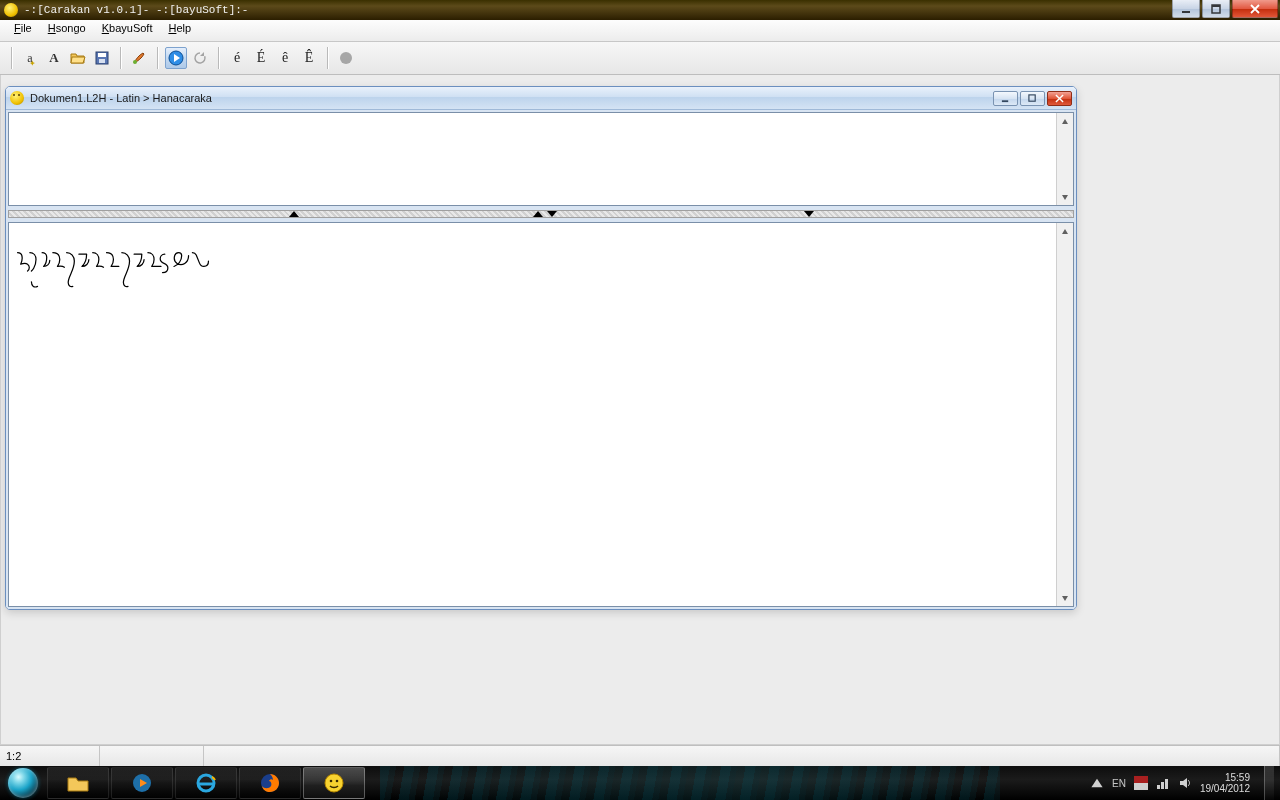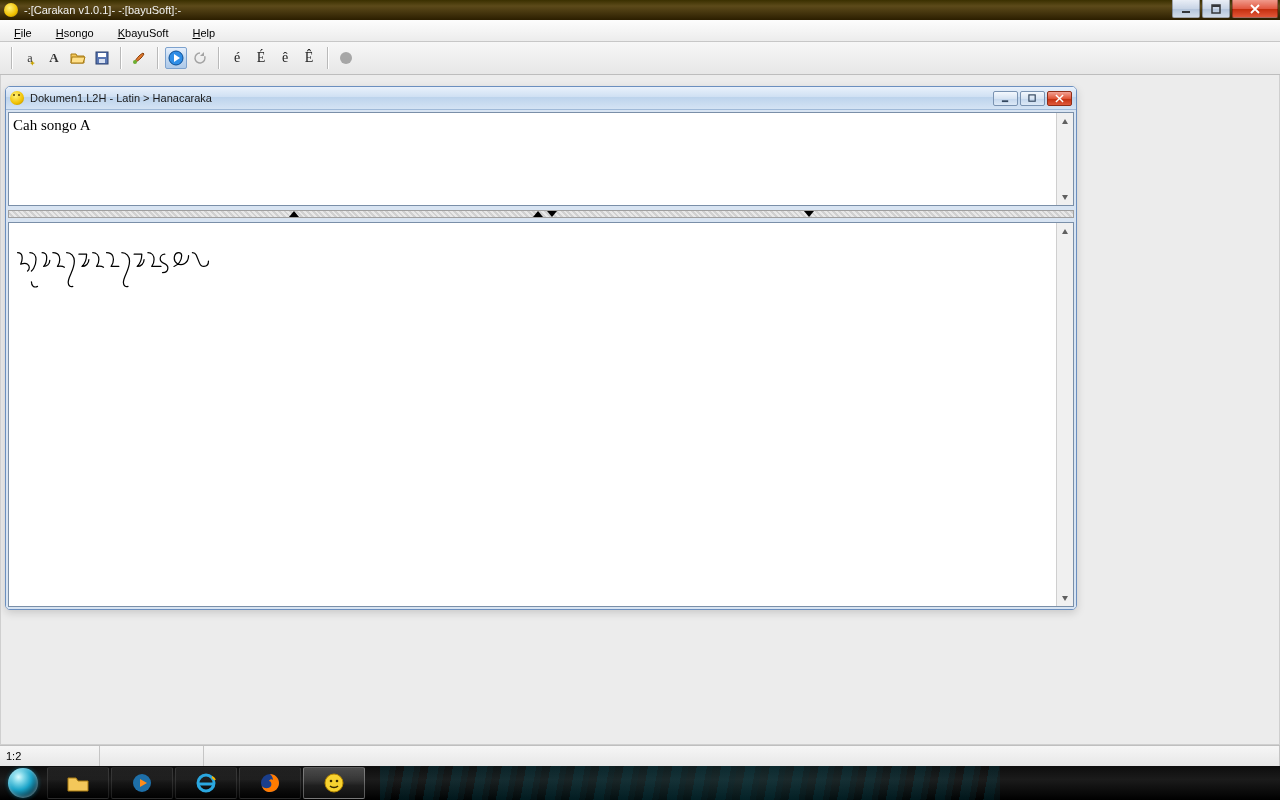--- a/index.html
+++ b/index.html
@@ -5,41 +5,42 @@
   * { box-sizing: border-box; margin: 0; padding: 0; }
   html, body { width: 1280px; height: 800px; overflow: hidden; font-family: "Tahoma", "Segoe UI", sans-serif; font-size: 11px; }
   body { background: #ececec; display: flex; flex-direction: column; }
 
   
   .app-titlebar {
     height: 20px;
     background: linear-gradient(to bottom, #3a2f00 0%, #5c4a1a 30%, #2b1e00 100%);
     display: flex; align-items: center; padding: 0 0 0 4px; color: #f7f4e9;
     position: relative;
+    font-family: Liberation Mono, monospace;
   }
   .app-titlebar .app-icon {
     width: 14px; height: 14px; border-radius: 50%;
     background: radial-gradient(circle at 40% 35%, #fff27a, #f0c000 60%, #a07800);
     margin-right: 6px; flex-shrink: 0; position: relative;
   }
   .app-titlebar .title-text { font-size: 11px; color: #f2f2f2; white-space: nowrap; }
   .win-controls { margin-left: auto; display: flex; height: 20px; }
   .win-btn {
     width: 28px; height: 18px; margin-top: 0; border: 1px solid rgba(0,0,0,.3);
     border-top: none; display: flex; align-items: center; justify-content: center;
     background: linear-gradient(to bottom, #e9eef6 0%, #c9d5e6 50%, #b2c3da 51%, #d2dce9 100%);
     border-radius: 0 0 2px 2px; margin-right: 2px; font-size: 9px; color:#34373b;
   }
   .win-btn.close { background: linear-gradient(to bottom, #f09a8b 0%, #e25a42 50%, #c22c0b 51%, #e25537 100%); color:#fff; width:46px;}
   .win-btn svg { width: 10px; height: 10px; }
 
   
   .menubar {
     height: 22px; background: linear-gradient(to bottom, #fdfdfd, #ececec);
-    border-bottom: 1px solid #c7c7c7; display: flex; align-items: flex-end; padding: 0 6px; gap: 8px;
+    border-bottom: 1px solid #c7c7c7; display: flex; align-items: flex-start; padding: 0 6px;
   }
   .menubar .menu-item { padding: 2px 8px; cursor: default; }
   .menubar .menu-item u { text-decoration: underline; }
 
   
   .toolbar {
     height: 33px; background: linear-gradient(to bottom, #f7f7f7, #e7e7e7);
     border-bottom: 1px solid #bdbdbd; display: flex; align-items: center; padding: 0 6px; gap:2px;
   }
   .tb-sep { width:1px; height:22px; background:#b9b9b9; margin:0 5px; box-shadow:1px 0 0 #fff; }
@@ -267,23 +268,20 @@
             <svg viewBox="0 0 10 10">
               <path d="M1 1L9 9M9 1L1 9" stroke="#fff" stroke-width="1.6"></path>
             </svg>
           </div>
       </div>
     </div>
 
     <div class="child-body">
 
       <div class="pane top">
-        <div class="content">
-          <span class="input-text">Cah songo A</span>
-        </div>
         <div class="pane-scroll">
           <div class="thumb-up">
               <svg viewBox="0 0 8 8">
                 <path d="M4 1L7 6H1z"></path>
               </svg>
             </div>
           <div class="thumb-down">
               <svg viewBox="0 0 8 8">
                 <path d="M4 7L1 2h6z"></path>
               </svg>
@@ -375,13 +373,37 @@
   </div>
   <div class="task-item active">
     <svg viewBox="0 0 24 24">
         <circle cx="12" cy="12" r="9" fill="#f8d330" stroke="#b88900"></circle>
         <circle cx="9" cy="10" r="1.3" fill="#3a2a00"></circle>
         <circle cx="15" cy="10" r="1.3" fill="#3a2a00"></circle>
         <path d="M8 15c2 2 6 2 8 0" stroke="#3a2a00" stroke-width="1.5" fill="none"></path>
       </svg>
   </div>
 
+  <div class="tray">
+    <svg class="tray-icon" viewBox="0 0 10 10">
+        <path d="M5 2L9 8H1z" fill="#fff"></path>
+      </svg>
+    <span class="lang">EN</span>
+    <svg class="tray-icon" viewBox="0 0 14 14">
+        <rect width="14" height="14" fill="#c22"></rect>
+        <rect y="7" width="14" height="7" fill="#fff"></rect>
+      </svg>
+    <svg class="tray-icon" viewBox="0 0 14 14">
+        <rect x="1" y="9" width="3" height="4" fill="#fff"></rect>
+        <rect x="5" y="6" width="3" height="7" fill="#fff"></rect>
+        <rect x="9" y="3" width="3" height="10" fill="#fff"></rect>
+      </svg>
+    <svg class="tray-icon" viewBox="0 0 14 14">
+        <path d="M2 5h3l4-3v10l-4-3H2z" fill="#fff"></path>
+        <path d="M10 4c2 2 2 4 0 6" stroke="#fff" fill="none"></path>
+      </svg>
+    <div class="clock">
+      <div>15:59</div>
+      <div>19/04/2012</div>
+    </div>
+    <div class="showdesk"></div>
+  </div>
 </div>
 
 </body></html>

